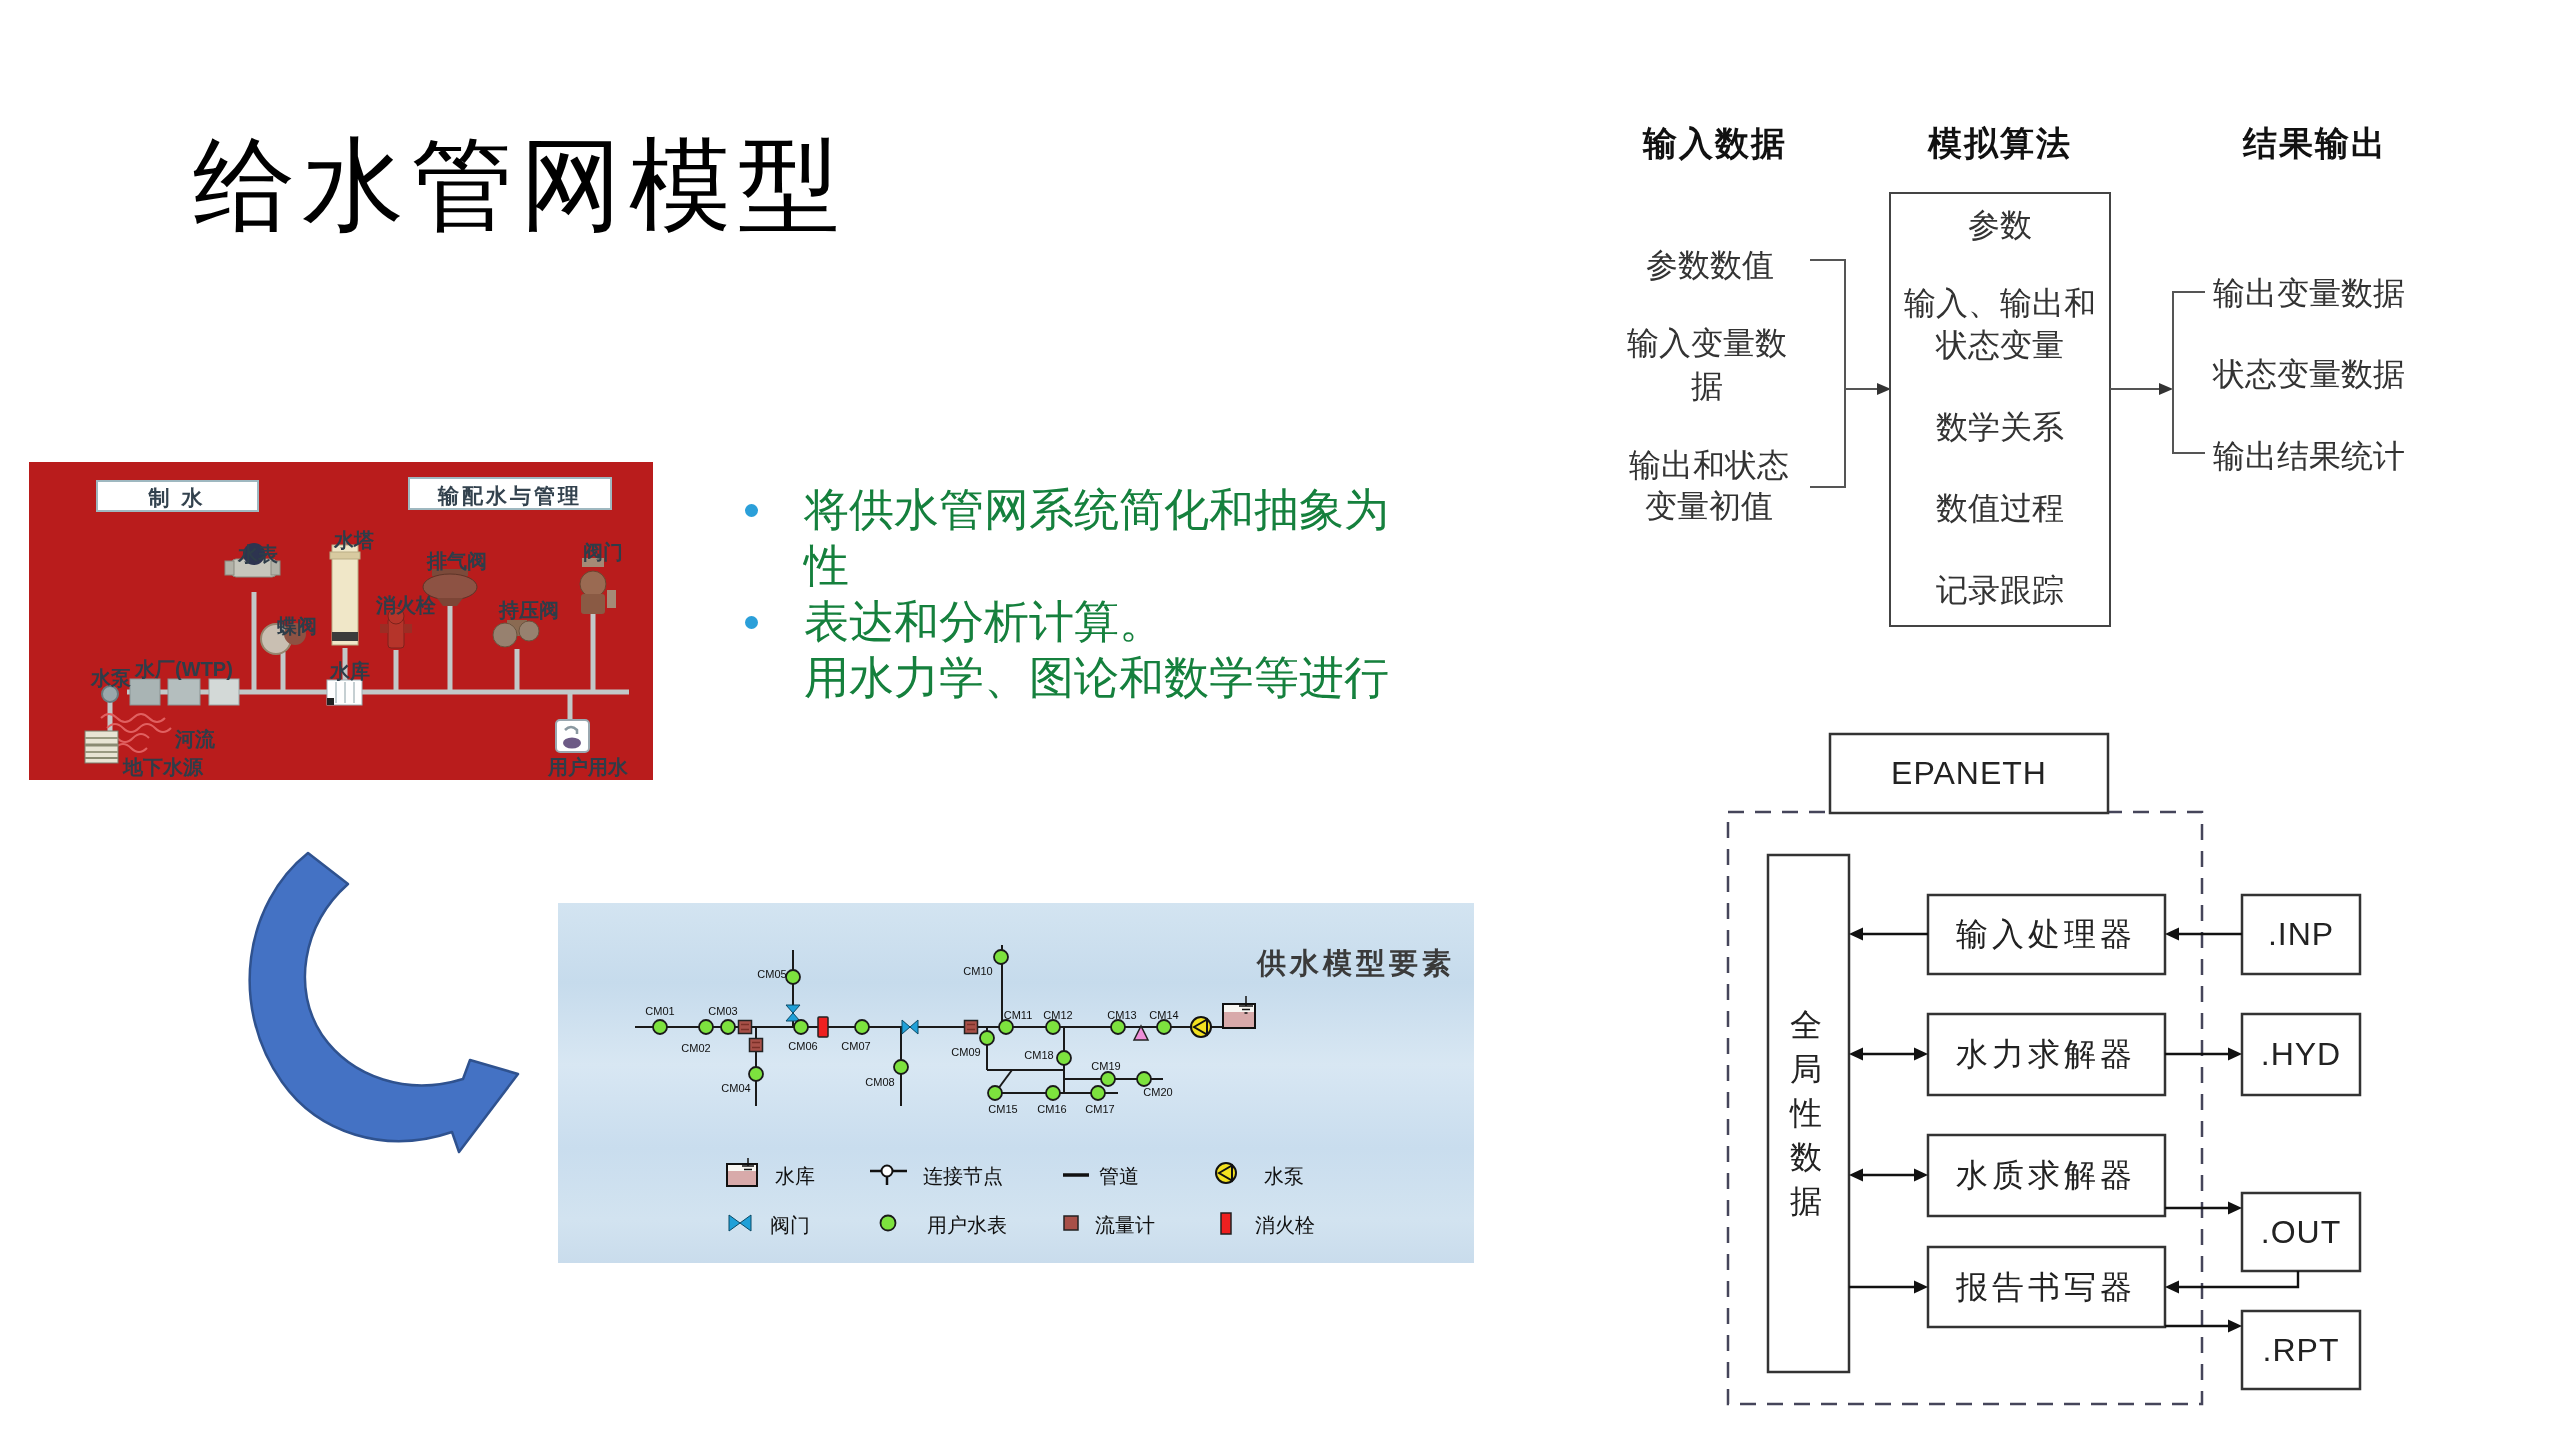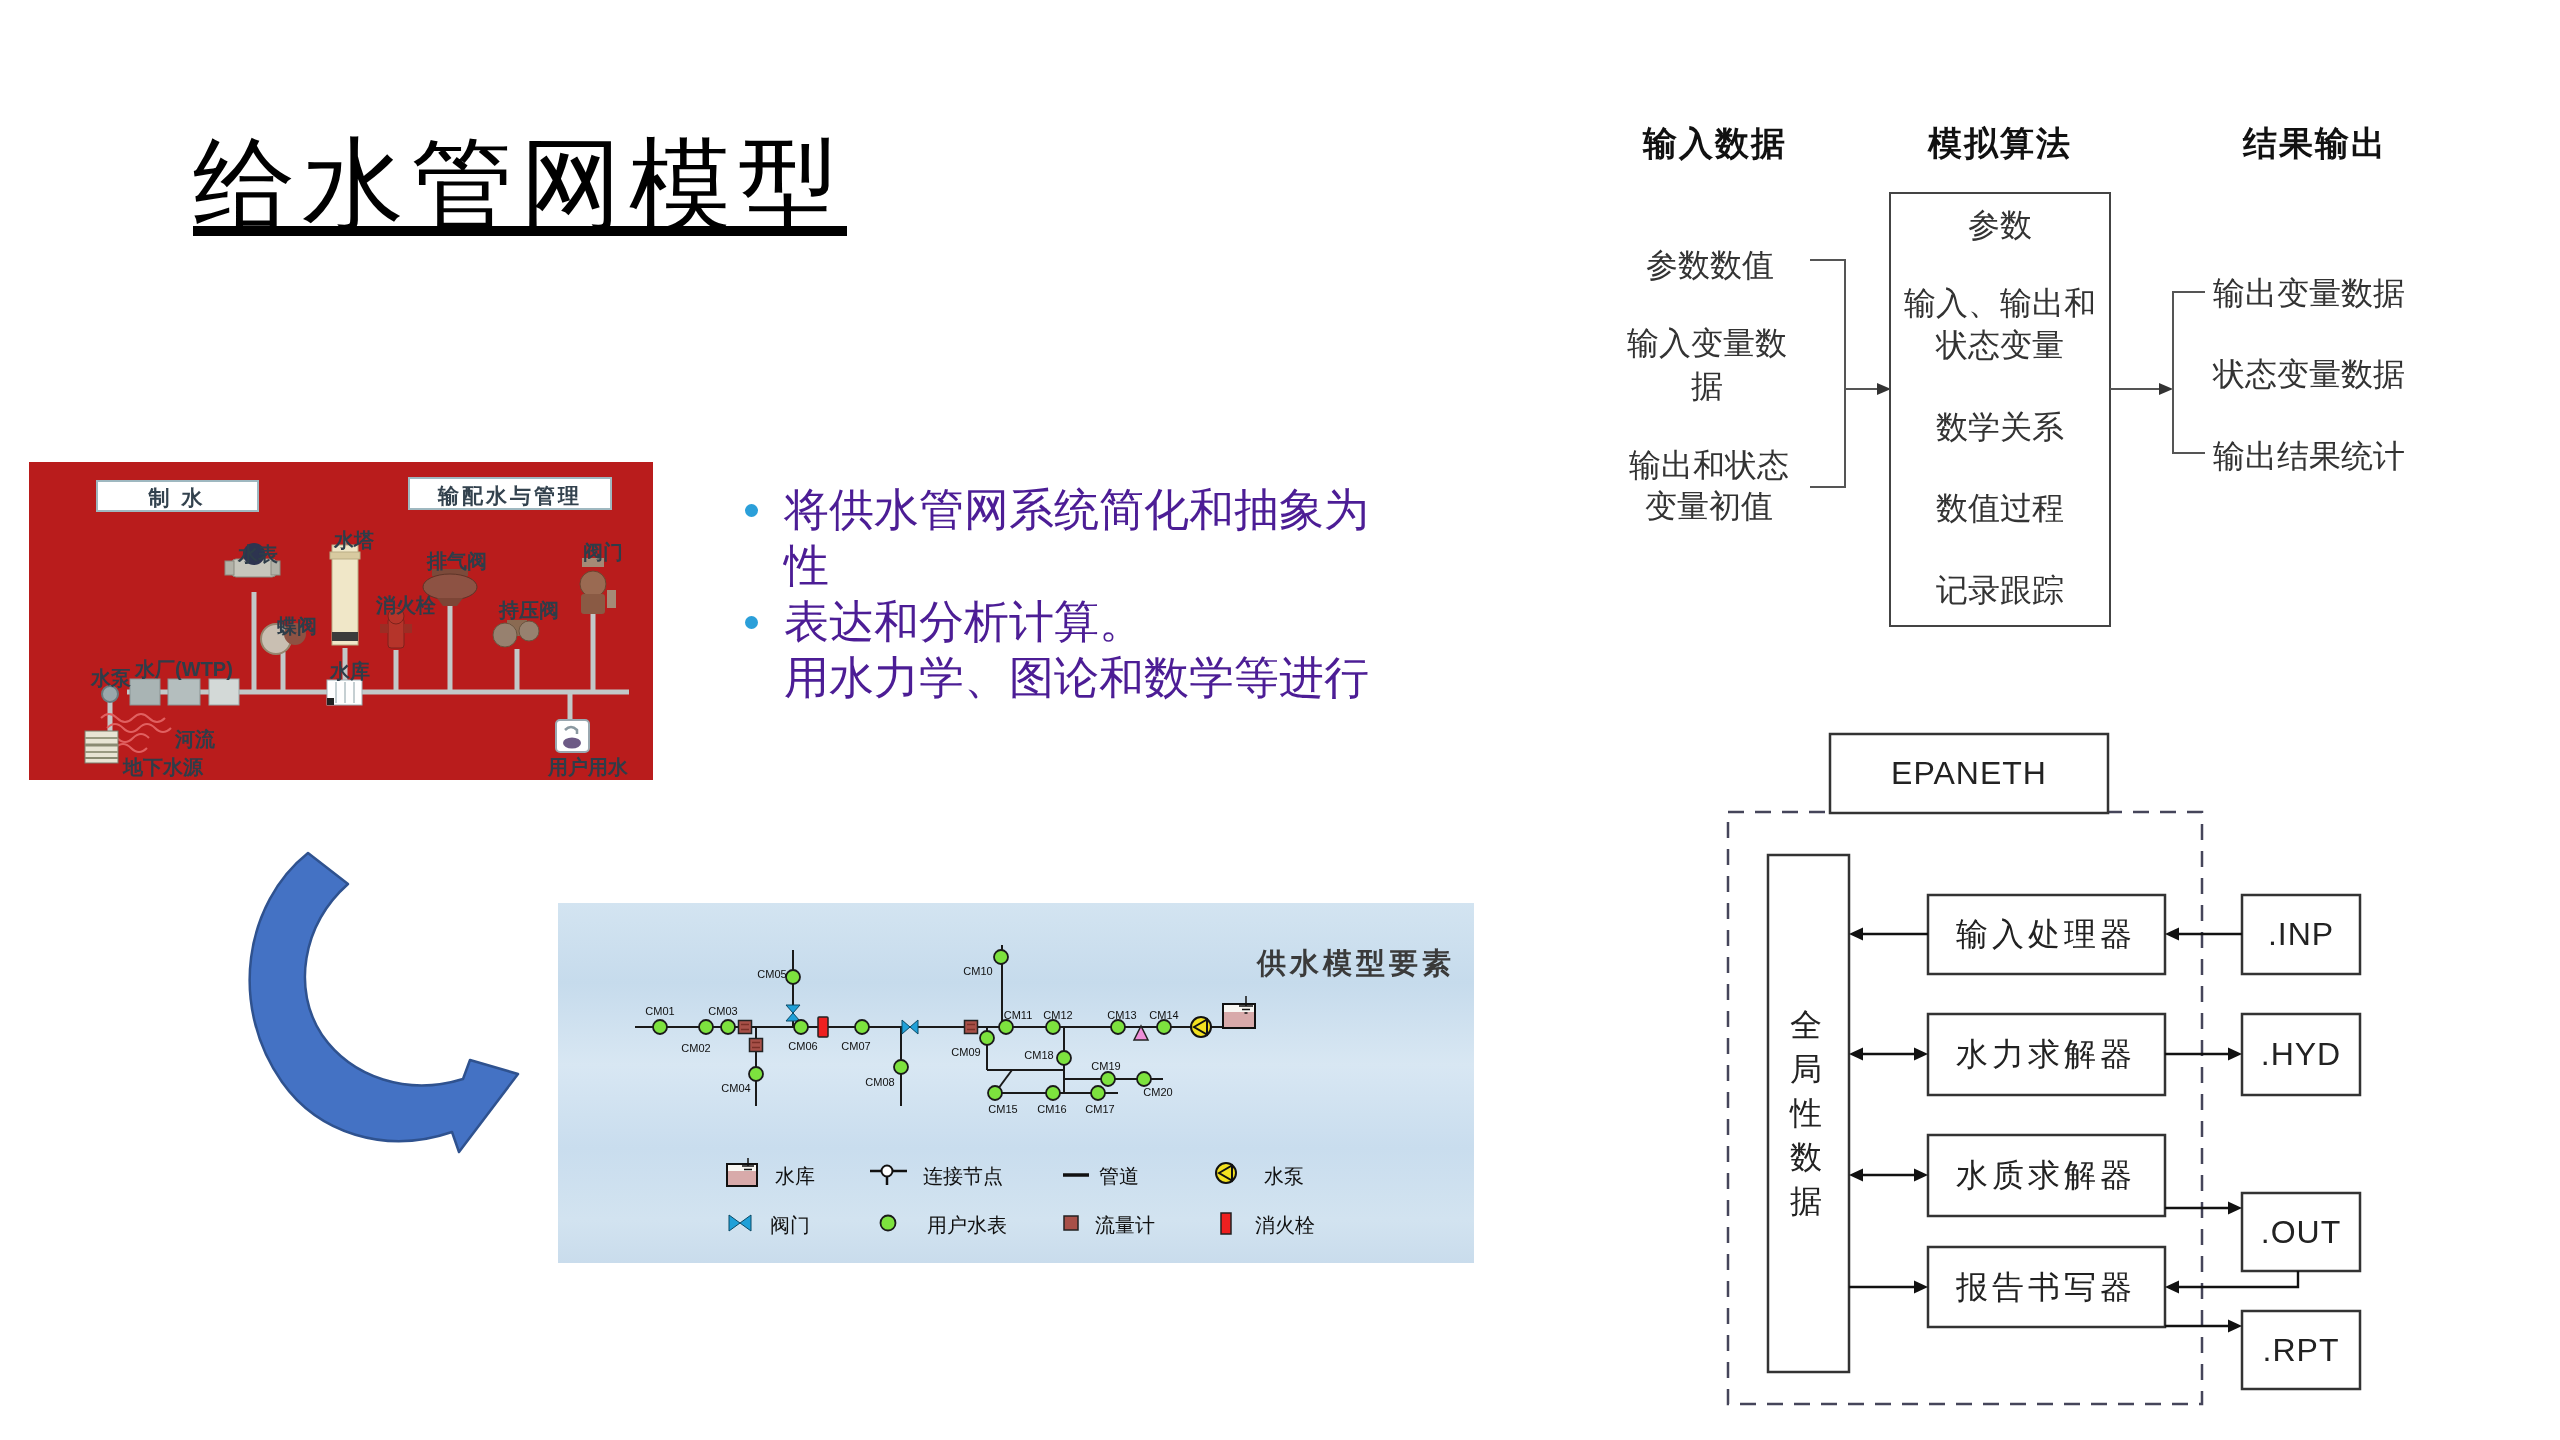--- a/index.html
+++ b/index.html
@@ -1,25 +1,25 @@
 <!DOCTYPE html>
 <html><head>
 <meta charset="utf-8">
 <style>
   html,body{margin:0;padding:0;background:#fff;}
   .slide{position:relative;width:2560px;height:1440px;background:#ffffff;overflow:hidden;
          font-family:"Liberation Sans",sans-serif;}
   
   .page-title{position:absolute;left:193px;top:118px;margin:0;font-family:"Liberation Serif",serif;
-    font-weight:400;font-size:102px;letter-spacing:7px;color:#000;text-decoration:underline;}
+    font-weight:400;font-size:102px;letter-spacing:7px;color:#000;}
   
   .bullets{position:absolute;left:745px;top:482px;width:740px;}
   .bullet-item{display:flex;align-items:flex-start;}
   .bullet-dot{flex:none;width:13px;height:13px;border-radius:50%;background:#2B9FD9;margin:22px 26px 0 0;}
-  .bullet-text{font-family:"Liberation Serif",serif;font-size:45px;line-height:56px;color:#4c1d95;}
+  .bullet-text{font-family:"Liberation Serif",serif;font-size:45px;line-height:56px;color:#15803d;margin-left:20px;}
   
   .facility{position:absolute;left:29px;top:462px;width:624px;height:318px;background:#b91c1c;}
   .facility svg{display:block;}
   .fac-label{font-family:"Liberation Sans",sans-serif;font-size:20px;font-weight:bold;fill:#2e3d49;}
   .fac-box-label{font-family:"Liberation Sans",sans-serif;font-size:21px;font-weight:bold;fill:#33424e;letter-spacing:3px;}
   
   .model{position:absolute;left:558px;top:903px;width:916px;height:360px;
     background:linear-gradient(180deg,#d3e4f1 0%,#c6dbec 22%,#d8e7f3 45%,#c9ddee 68%,#d2e3f0 88%,#c9dcec 100%);}
   .model svg{display:block;}
   .model-title{font-family:"Liberation Serif",serif;font-size:29px;font-weight:600;fill:#3a3a3a;letter-spacing:4px;}

